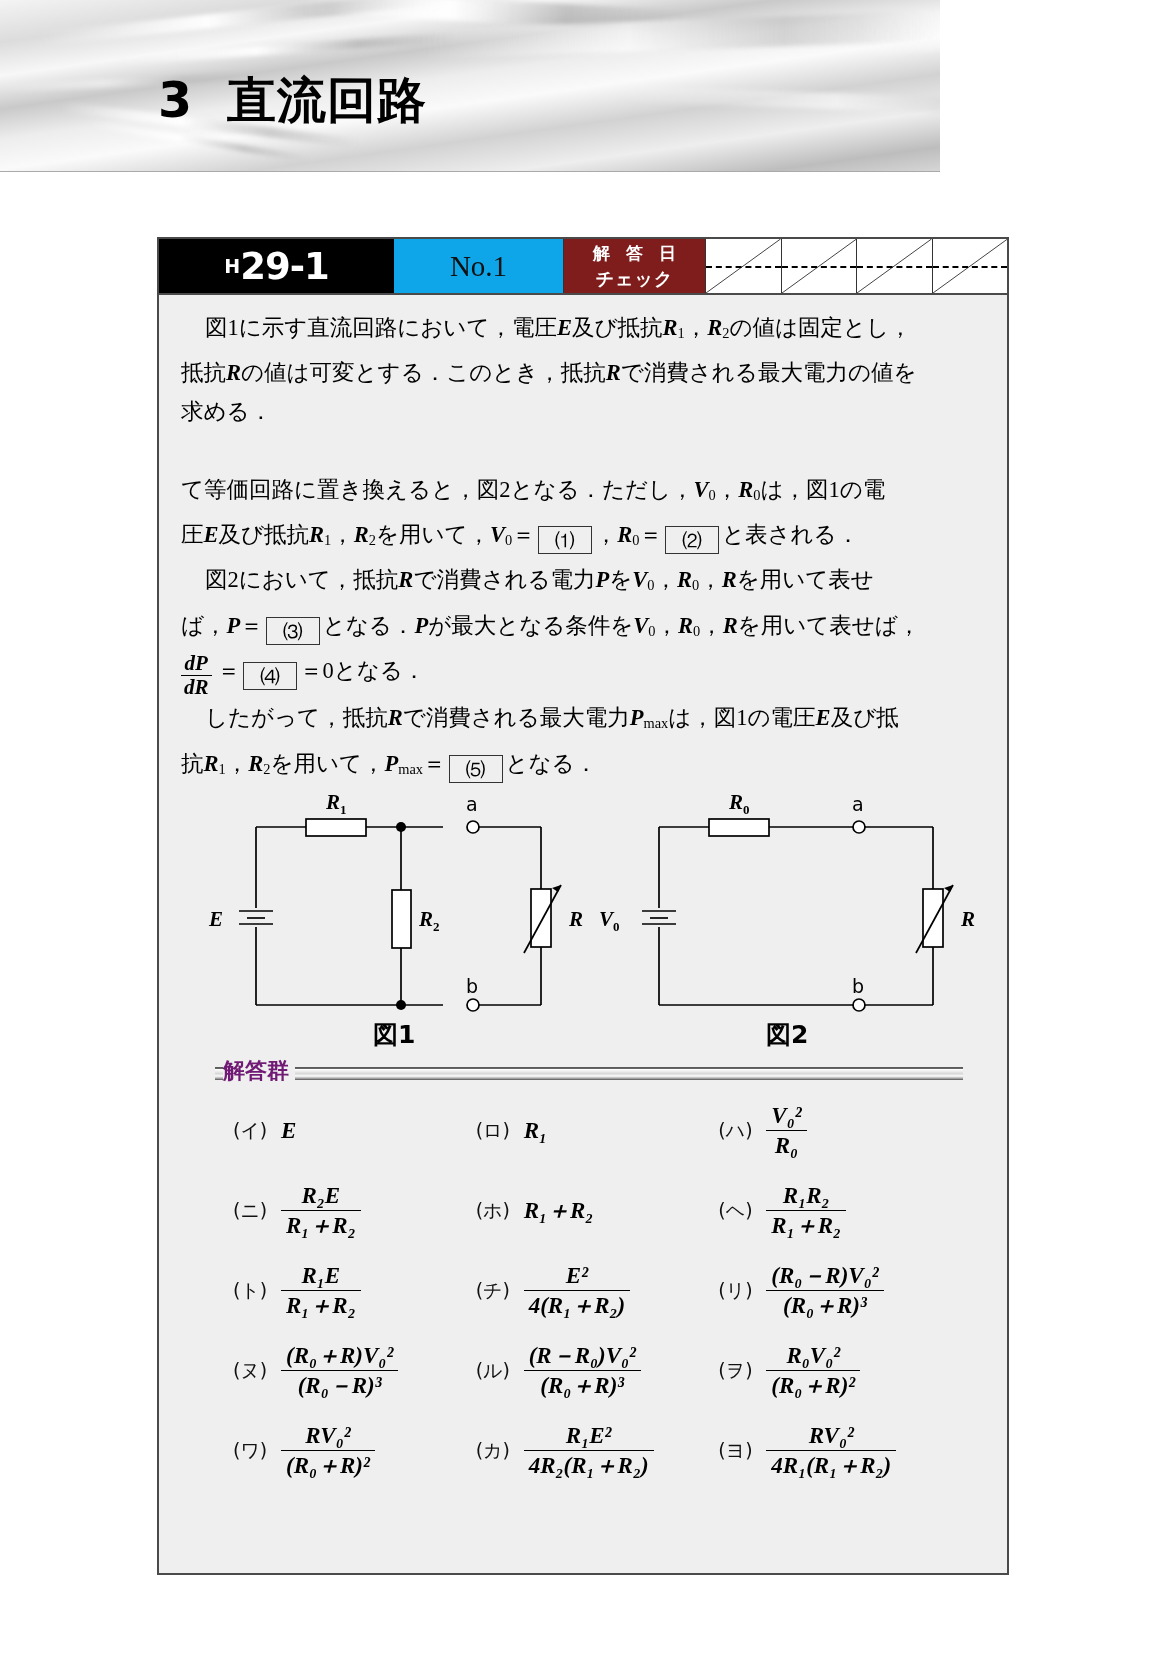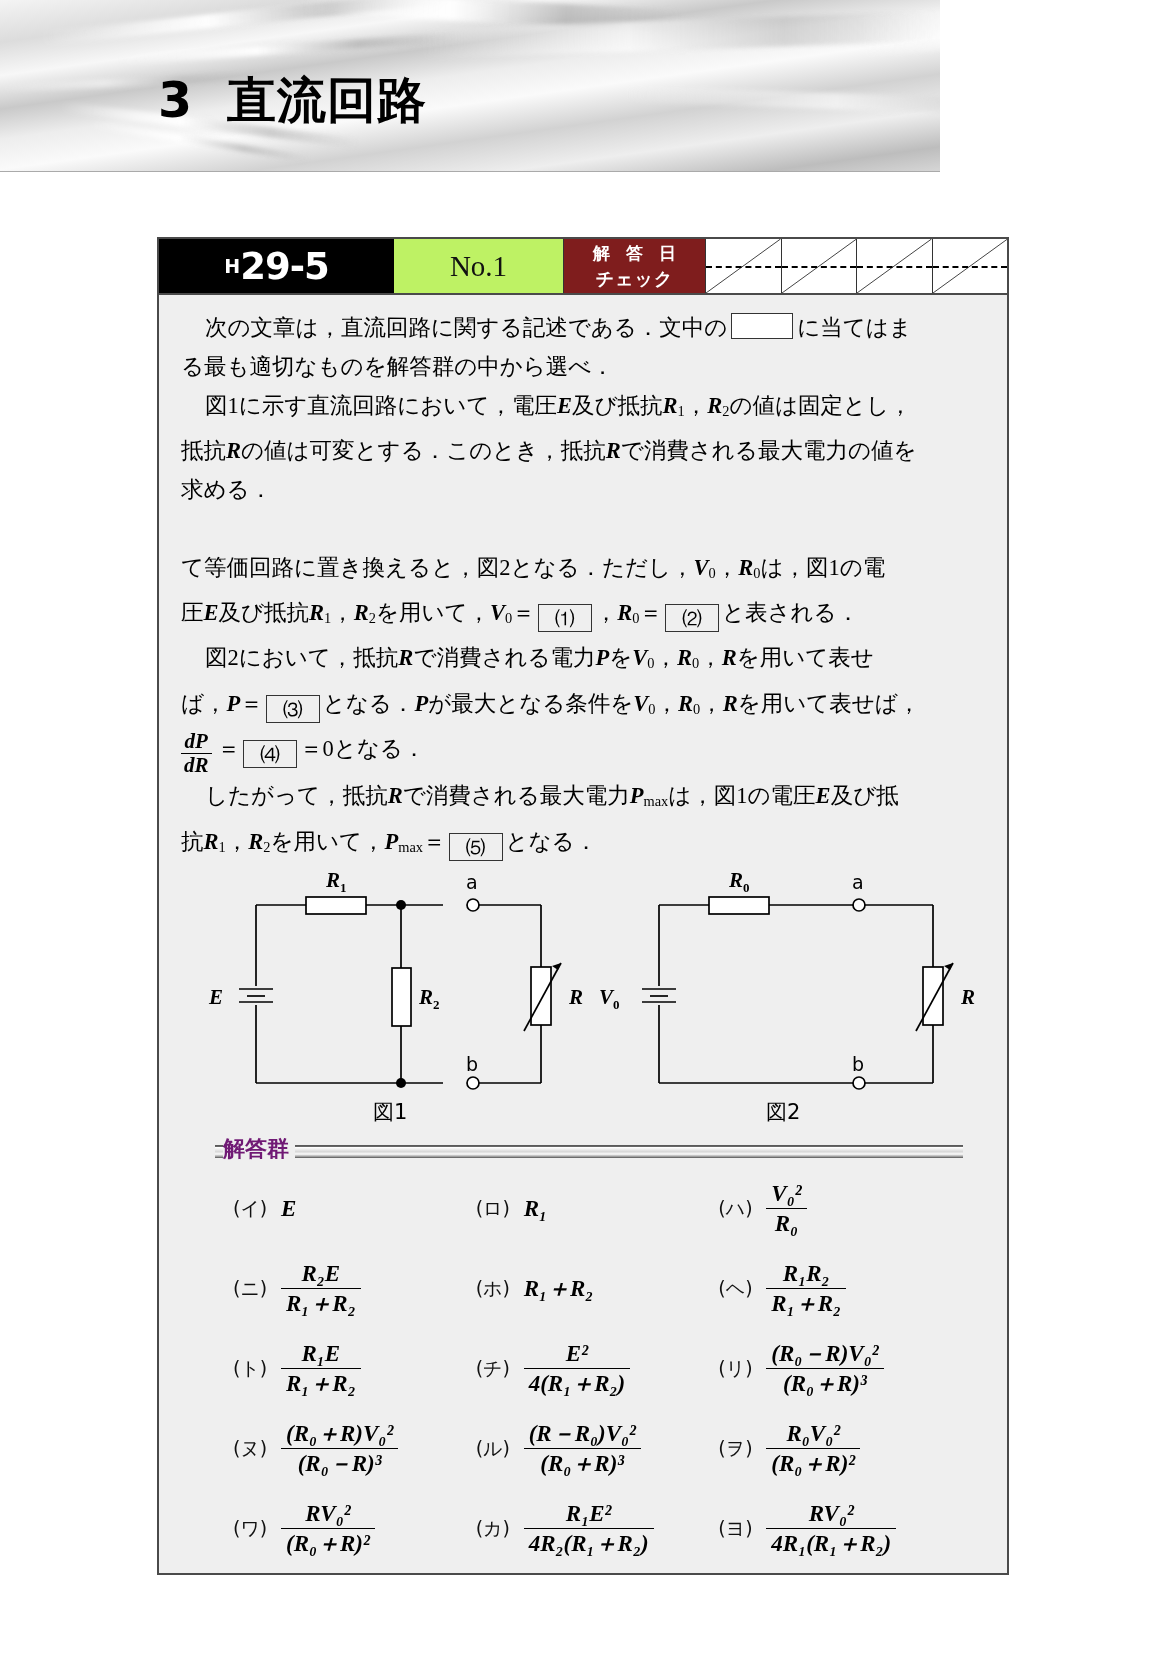--- a/index.html
+++ b/index.html
@@ -61,21 +61,21 @@
   
   .hdr { display: flex; height: 56px; width: 100%; border-bottom: 2px solid #4a4a4a;}
   .hdr-id {
     width: 235px; background: #000; color: #fff;
     display: flex; align-items: center; justify-content: center;
     font-family: "DejaVu Sans", sans-serif; font-weight: bold;
   }
   .hdr-id .pre { font-size: 19px; margin-right: 1px; letter-spacing:-1px;}
   .hdr-id .big { font-size: 37px; letter-spacing: -1px; }
   .hdr-no {
-    width: 170px; background: #bef264;
+    width: 170px; background: #0ea5e9;
     display: flex; align-items: center; justify-content: center;
     font-family: "Liberation Serif", serif; font-size: 29px; color: #111;
     border-right: 1.5px solid #333;
   }
   .hdr-check {
     width: 142px; background: #7f1d1d; color: #fff;
     display: flex; flex-direction: column; justify-content: center;
     font-family: "DejaVu Sans", sans-serif;
     border-right: 1.5px solid #333;
   }
@@ -123,21 +123,21 @@
     display: inline-block; vertical-align: -16px;
     text-align: center; line-height: 1.08; font-size: 21px; margin-right: 6px;
   }
   .frac-dp .n { display: block; border-bottom: 1.4px solid #000; padding: 0 3px; }
   .frac-dp .d { display: block; padding: 0 3px; }
 
   
   .figs { position: relative; height: 250px; margin-top: 4px; }
   .figcap {
     position: absolute; font-family: "DejaVu Sans", sans-serif;
-    font-size: 21px; font-weight: 400; color:#000;
+    font-size: 25px; font-weight: 700; color:#000;
   }
 
   
   .ansgrp-head { position: relative; margin: 6px 0 0 0; height: 34px; }
   .ansgrp-head .label {
     position: absolute; left: 42px; top: 2px;
     font-family: "DejaVu Sans", sans-serif; font-weight: bold;
     font-size: 22px; color: #701a75; background: #efefef;
     padding-right: 6px; z-index: 3;
   }
@@ -181,21 +181,21 @@
   <div class="banner-title">
     <span class="num">3</span><span>直流回路</span>
   </div>
 </div>
 
 <div class="sheet">
 
   <div class="hdr">
     <div class="hdr-id">
       <span class="pre">H</span>
-      <span class="big">29-5</span>
+      <span class="big">29-1</span>
     </div>
     <div class="hdr-no">No.1</div>
     <div class="hdr-check">
       <div class="l1">解 答 日</div>
       <div class="l2">チェック</div>
     </div>
     <div class="hdr-cells">
       <div class="hdr-cell">
         <svg class="diag" viewBox="0 0 100 100" preserveAspectRatio="none">
             <line x1="0" y1="100" x2="100" y2="0" stroke="#444" stroke-width="1" vector-effect="non-scaling-stroke"></line>
@@ -218,24 +218,20 @@
         <svg class="diag" viewBox="0 0 100 100" preserveAspectRatio="none">
             <line x1="0" y1="100" x2="100" y2="0" stroke="#444" stroke-width="1" vector-effect="non-scaling-stroke"></line>
           </svg>
         <div class="dash"></div>
       </div>
     </div>
   </div>
 
   <div class="body">
 
-    <p class="para">
-      <span class="ind"></span><span>次の文章は，直流回路に関する記述である．文中の</span><span class="blank-wide"></span><span>に当てはま</span><br>
-      <span>る最も適切なものを解答群の中から選べ．</span>
-    </p>
 
     <p class="para">
       <span class="ind"></span><span>図1に示す直流回路において，電圧</span><span class="mi">E</span><span>及び抵抗</span><span class="mi">R</span><sub>1</sub><span>，</span><span class="mi">R</span><sub>2</sub><span>の値は固定とし，</span><br>
       <span>抵抗</span><span class="mi">R</span><span>の値は可変とする．このとき，抵抗</span><span class="mi">R</span><span>で消費される最大電力の値を</span><br>
       <span>求める．</span>
     </p>
 
     <p class="para">
       <span class="ind"></span><br>
       <span>て等価回路に置き換えると，図2となる．ただし，</span><span class="mi">V</span><sub>0</sub><span>，</span><span class="mi">R</span><sub>0</sub><span>は，図1の電</span><br>

